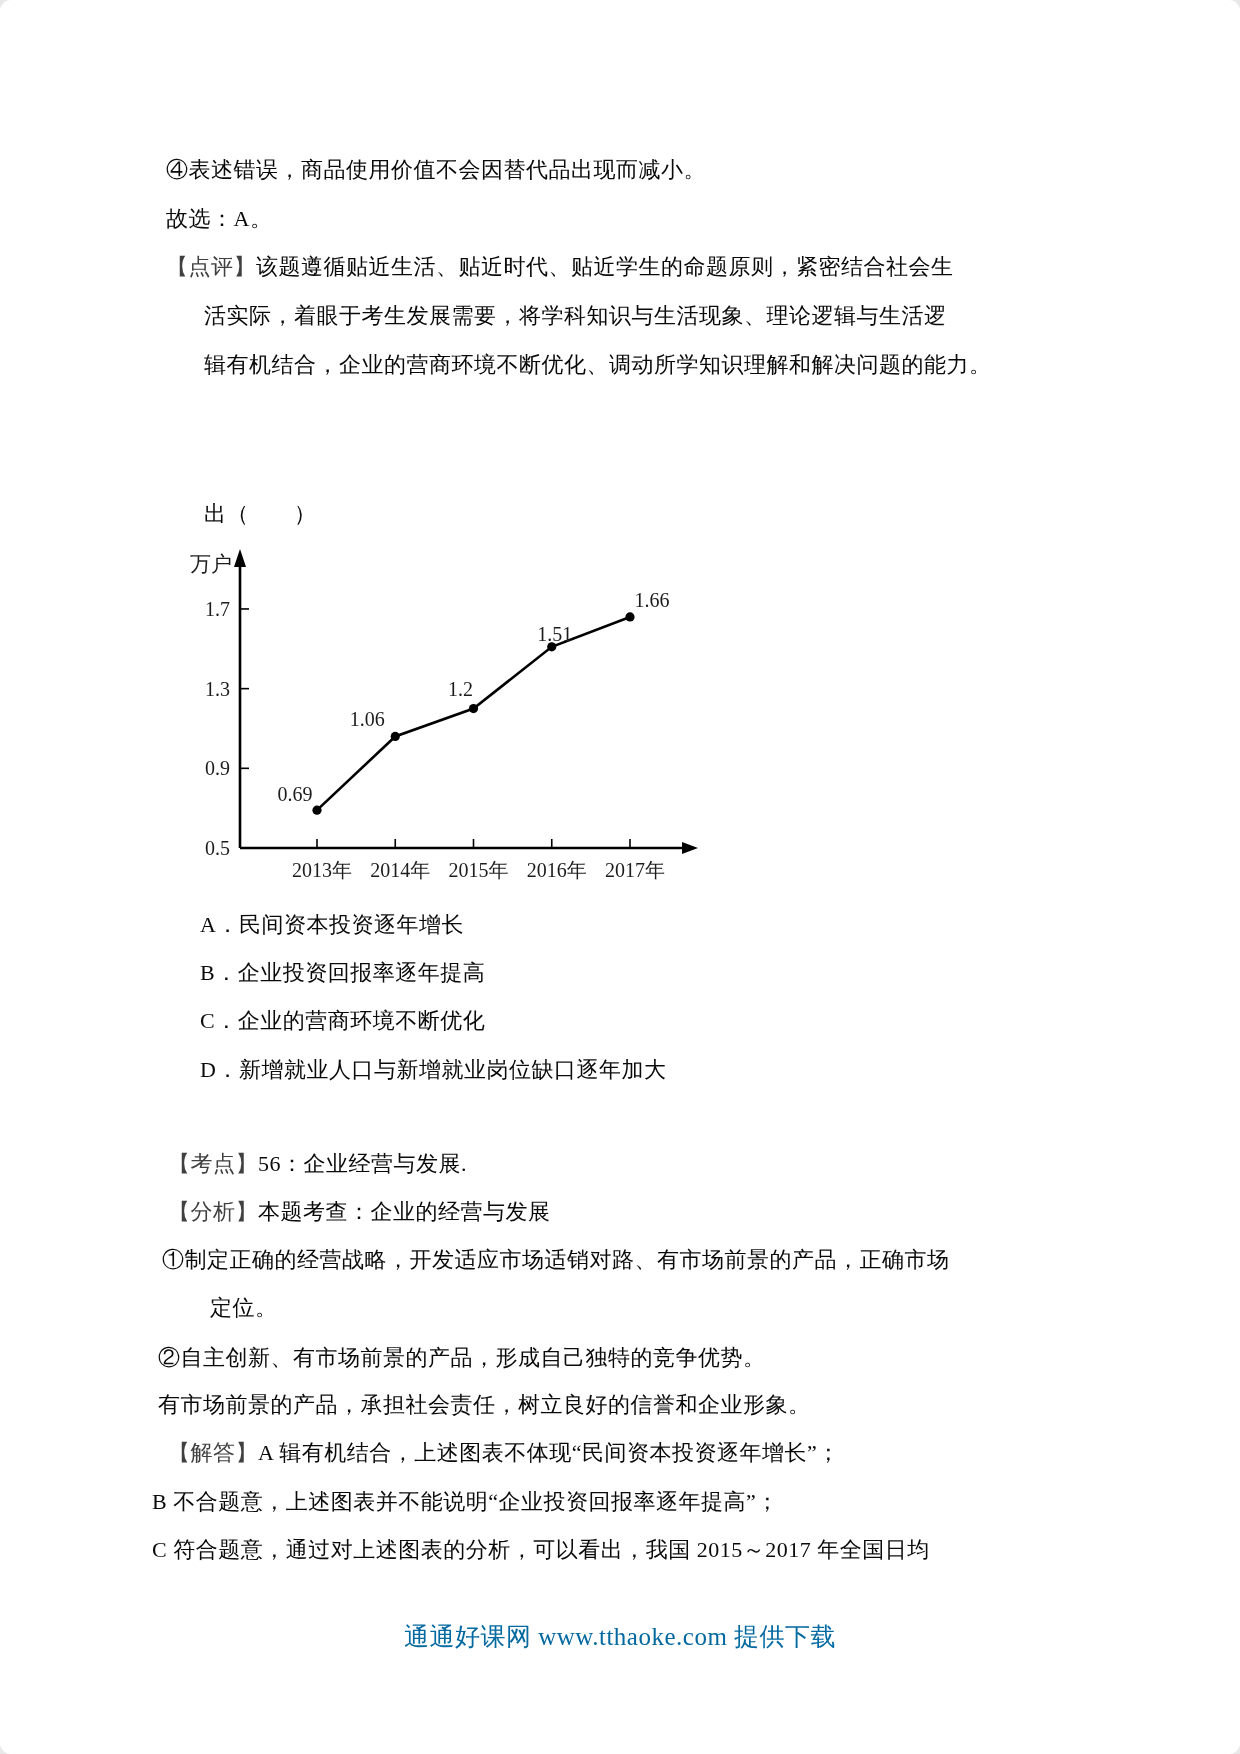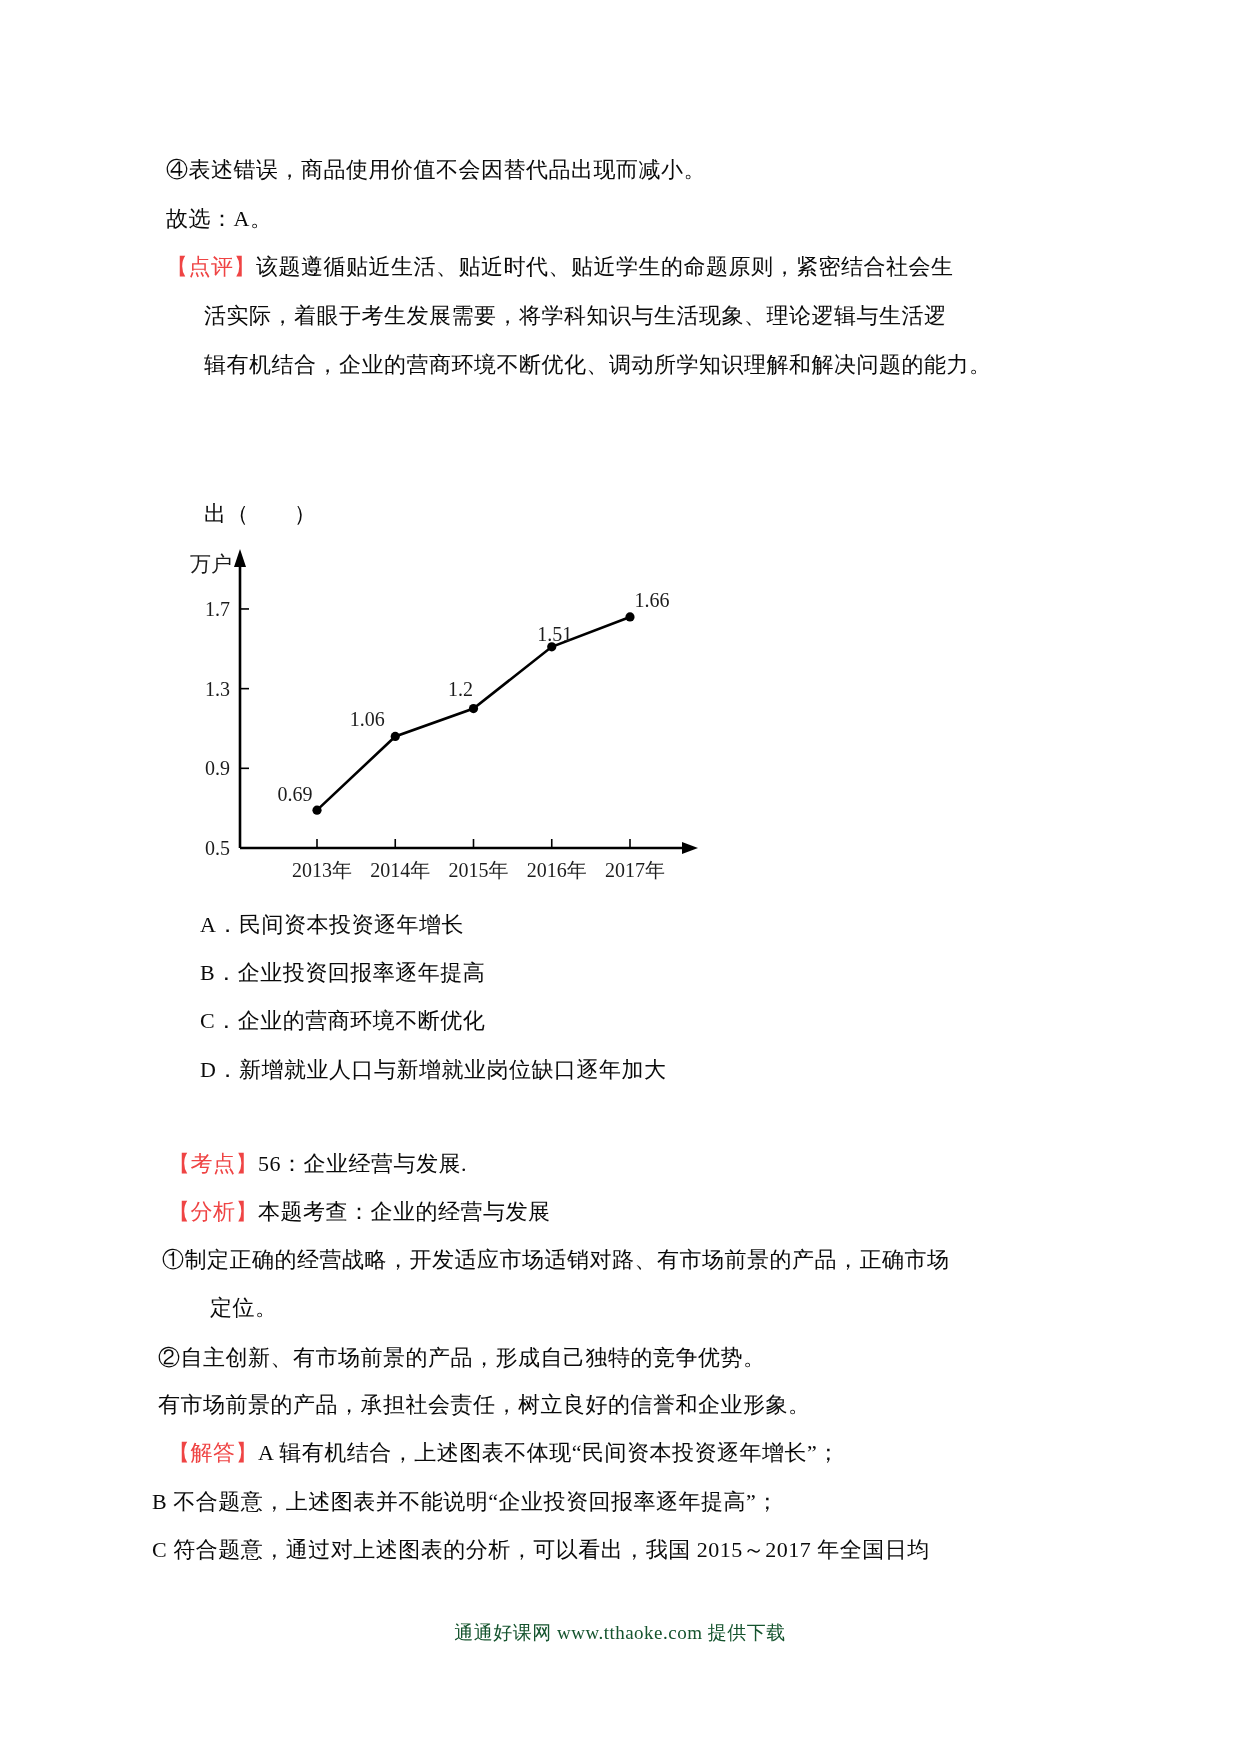--- a/index.html
+++ b/index.html
@@ -4,35 +4,36 @@
 <style>
   html,body{margin:0;padding:0;background:#e8e8e8;}
   .page{
     position:relative;
     width:1240px;height:1754px;
     background:#ffffff;
     margin:0 auto;
     font-family:"Liberation Serif","DejaVu Serif",serif;
     color:#0a0a0a;
     overflow:hidden;
+    border-radius:11px;
   }
   .tl{
     position:absolute;
     font-size:22px;
     line-height:30px;
     white-space:pre;
     letter-spacing:0.5px;
   }
-  .blue{color:#ef4444;}
+  .blue{color:#404040;}
   .footer{
     position:absolute;
     left:0;width:1240px;
     text-align:center;
-    font-size:19px;
-    color:#14532d;
+    font-size:25px;
+    color:#0369a1;
     letter-spacing:0.5px;
   }
   .chart{
     position:absolute;
     left:170px;top:545px;
     width:545px;height:345px;
   }
   svg text{
     font-family:"Liberation Serif","DejaVu Serif",serif;
     fill:#1c1c1c;

